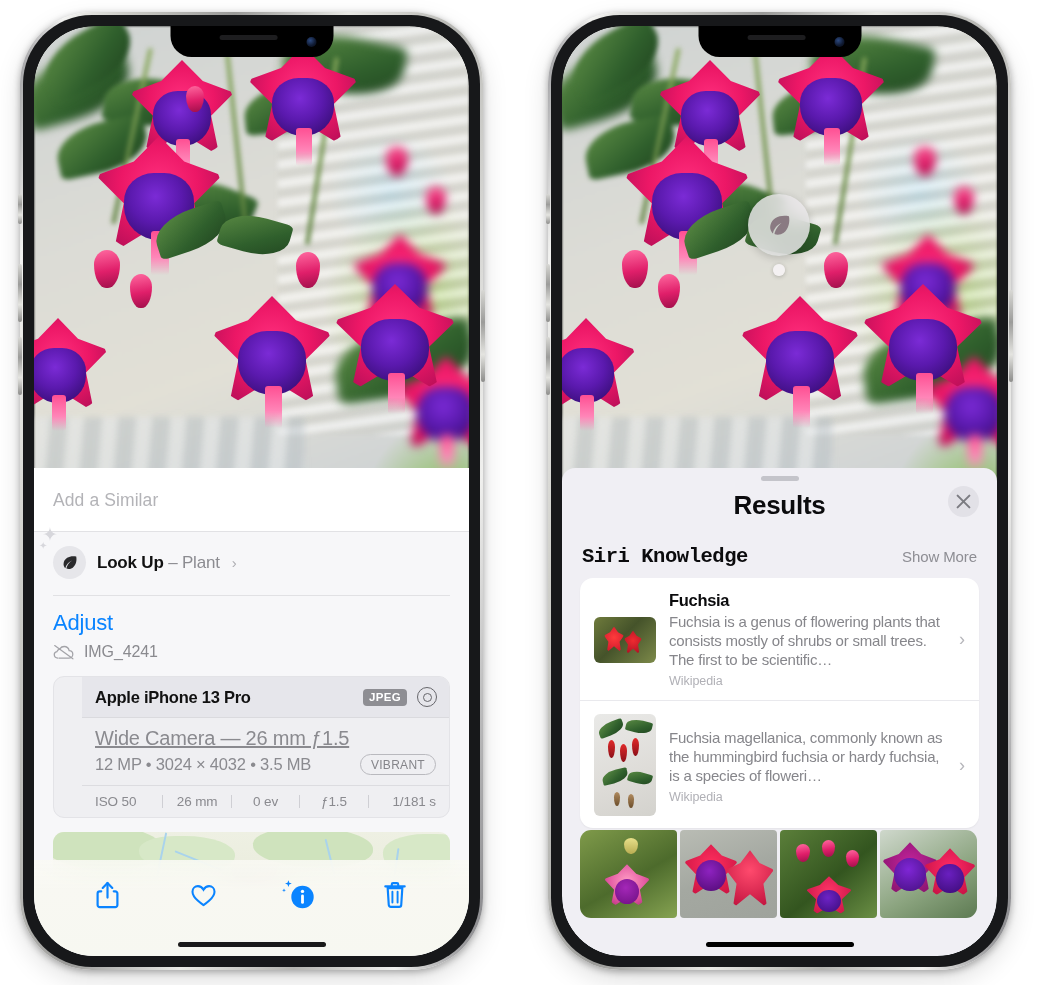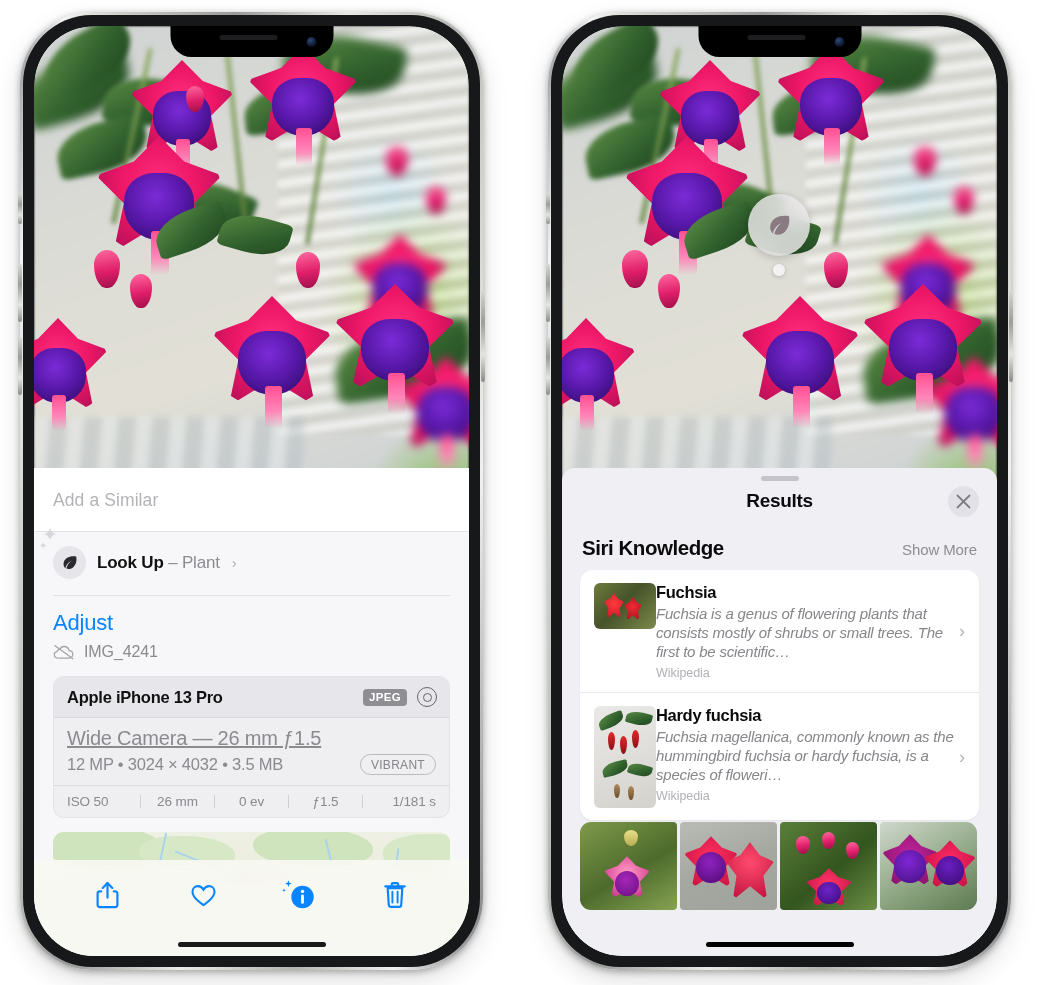--- a/index.html
+++ b/index.html
@@ -153,21 +153,21 @@
 
   .meta-wrap { background: #f7f7f9; padding: 0 19px; flex: 1; position: relative; }
   .date-row { display: flex; align-items: baseline; justify-content: space-between; padding-top: 14px; }
   .date-text { font-size: 16.5px; font-weight: 700; color: #111; letter-spacing: -.25px; }
   .adjust-link { font-size: 22px; color: #0a84ff; letter-spacing: -.2px; }
   .file-row { display: flex; align-items: center; gap: 9px; margin-top: 7px; }
   .file-name { font-size: 16px; color: #8a8a8f; letter-spacing: -.1px; }
 
   .exif-card {
     margin-top: 15px; border-radius: 11px; overflow: hidden;
-    background: #efeff2; border: .6px solid #e3e3e7;
+    background: #efeff2; border: .6px solid #e3e3e7; padding-left: 28px;
   }
   .exif-head {
     display: flex; align-items: center; justify-content: space-between;
     padding: 10px 12px 10px 13px;
     background: #e6e6eb; border-bottom: .6px solid #dadade;
   }
   .exif-device { font-size: 16.5px; font-weight: 700; color: #111; letter-spacing: -.25px; }
   .exif-head-right { display: flex; align-items: center; gap: 10px; }
   .chip-jpeg {
     font-size: 11.5px; font-weight: 700; color: #fff; background: #8e8e93;
@@ -242,45 +242,45 @@
     border-top-left-radius: 13px; border-top-right-radius: 13px;
     z-index: 20; overflow: hidden;
   }
   .grabber {
     position: absolute; top: 8px; left: 50%; transform: translateX(-50%);
     width: 38px; height: 5px; border-radius: 3px; background: #c4c4ca;
   }
   .results-head {
     position: relative; padding: 22px 0 10px 0; text-align: center;
   }
-  .results-title { font-size: 19px; font-weight: 700; color: #0b0b0d; letter-spacing: -.3px; }
+  .results-title { font-size: 26px; font-weight: 700; color: #0b0b0d; letter-spacing: -.3px; }
   .close-btn {
     position: absolute; right: 18px; top: 18px; width: 31px; height: 31px;
     border-radius: 50%; background: #e2e1e7;
     display: flex; align-items: center; justify-content: center;
   }
   .sec-head {
     display: flex; align-items: baseline; justify-content: space-between;
     padding: 14px 20px 10px 20px;
   }
-  .sec-title { font-size: 20.5px; font-weight: 700; color: #0b0b0d; letter-spacing: -.45px; }
+  .sec-title { font-size: 20.5px; font-weight: 700; color: #0b0b0d; letter-spacing: -.45px; font-family: Liberation Mono, monospace; }
   .sec-action { font-size: 15px; color: #8d8d93; letter-spacing: -.1px; }
 
   .kn-card {
     margin: 0 18px; background: #fff; border-radius: 13px; overflow: hidden;
     box-shadow: 0 1px 2px rgba(0,0,0,.05);
   }
-  .kn-row { display: flex; padding: 13px 14px 12px 14px; align-items: flex-start; }
+  .kn-row { display: flex; gap: 13px; padding: 13px 14px 12px 14px; align-items: center; }
   .kn-row + .kn-row { border-top: .6px solid #e9e9ed; }
   .kn-thumb { flex: none; border-radius: 6px; overflow: hidden; position: relative; }
   .kn-thumb.t1 { width: 62px; height: 46px; background: linear-gradient(135deg,#6f7b3c,#45532a 45%,#7d8a4a); }
   .kn-thumb.t2 { width: 62px; height: 102px; background: linear-gradient(160deg,#e9e9e7,#dedcd8 60%,#d3d2cd); }
   .kn-body { flex: 1; min-width: 0; }
   .kn-title { font-size: 16.5px; font-weight: 700; color: #0b0b0d; letter-spacing: -.3px; }
-  .kn-desc { font-size: 15px; line-height: 1.27; color: #86868b; letter-spacing: -.2px; margin-top: 2px; font-style: italic; }
+  .kn-desc { font-size: 15px; line-height: 1.27; color: #86868b; letter-spacing: -.2px; margin-top: 2px; }
   .kn-src { font-size: 12.5px; color: #b0b0b6; margin-top: 5px; letter-spacing: -.05px; }
   .kn-chev { align-self: center; color: #b6b6bb; font-size: 18px; flex: none; padding-left: 2px; }
 
   .web-strip { display: flex; gap: 3px; padding: 0 18px; margin-top: 2px; }
   .web-img { width: 97px; height: 88px; border-radius: 4px; overflow: hidden; position: relative; }
   .web-img:first-child { border-top-left-radius: 11px; border-bottom-left-radius: 11px; }
   .web-img:last-child  { border-top-right-radius: 11px; border-bottom-right-radius: 11px; }
 
   svg { display: block; }
 </style>
@@ -626,21 +626,20 @@
                   <span class="leafspray" style="left:32px;top:6px;width:26px;height:13px;transform:rotate(14deg)"></span>
                   <span class="bud" style="left:14px;top:26px;width:7px;height:18px;background:linear-gradient(180deg,#e02a2a,#8d0f18)"></span>
                   <span class="bud" style="left:26px;top:30px;width:7px;height:18px;background:linear-gradient(180deg,#e02a2a,#8d0f18)"></span>
                   <span class="bud" style="left:38px;top:24px;width:7px;height:18px;background:linear-gradient(180deg,#e02a2a,#8d0f18)"></span>
                   <span class="leafspray" style="left:8px;top:56px;width:26px;height:13px;transform:rotate(-14deg)"></span>
                   <span class="leafspray" style="left:34px;top:58px;width:24px;height:12px;transform:rotate(16deg)"></span>
                   <span class="bud" style="left:20px;top:78px;width:6px;height:14px;background:linear-gradient(180deg,#b08a5e,#6d4f2c)"></span>
                   <span class="bud" style="left:34px;top:80px;width:6px;height:14px;background:linear-gradient(180deg,#b08a5e,#6d4f2c)"></span>
                 </span>
                 <span class="kn-body">
-                  <div class="kn-title">Hardy fuchsia</div>
                   <div class="kn-desc">Fuchsia magellanica, commonly known as the hummingbird fuchsia or hardy fuchsia, is a species of floweri…</div>
                   <div class="kn-src">Wikipedia</div>
                 </span>
                 <span class="kn-chev">›</span>
               </div>
 
             </div>
 
 
             <div class="web-strip">

